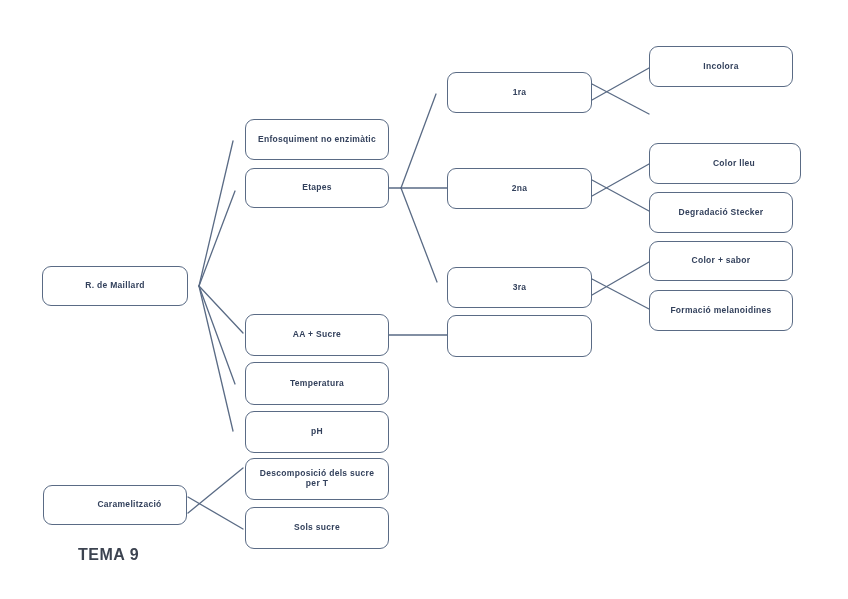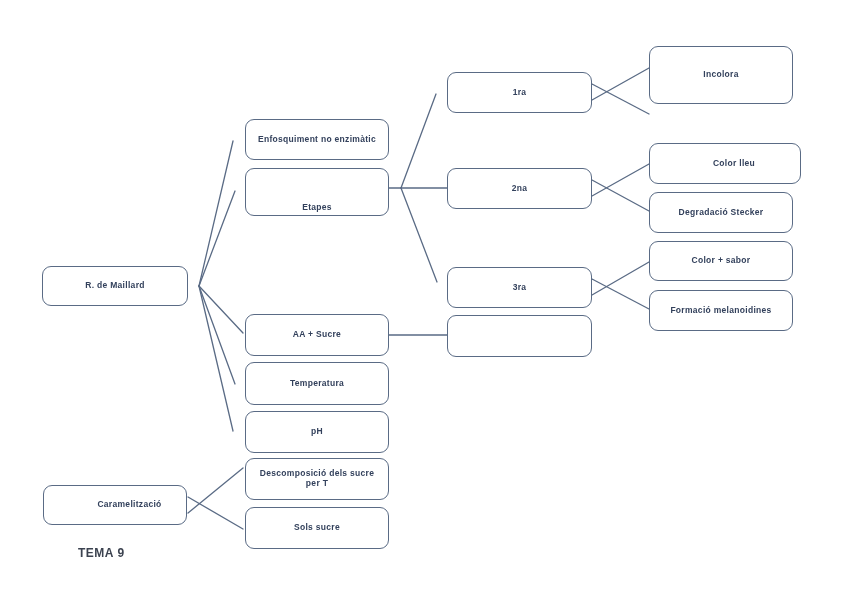--- a/index.html
+++ b/index.html
@@ -27,41 +27,41 @@
   .node .lbl {
     font-size: 8.5px;
     font-weight: 600;
     letter-spacing: 0.3px;
     color: #33415c;
     line-height: 1.15;
   }
   
   #n-maillard       { left: 42px;  top: 266px; width: 146px; height: 40px; }
   #n-enfosquiment   { left: 245px; top: 119px; width: 144px; height: 41px; }
-  #n-etapes         { left: 245px; top: 168px; width: 144px; height: 48px; align-items: flex-end; }
+  #n-etapes         { left: 245px; top: 168px; width: 144px; height: 40px; }
   #n-aa-sucre       { left: 245px; top: 314px; width: 144px; height: 42px; text-align: center; }
   #n-temperatura    { left: 245px; top: 362px; width: 144px; height: 43px; }
   #n-ph             { left: 245px; top: 411px; width: 144px; height: 42px; }
   #n-descomposicio  { left: 245px; top: 458px; width: 144px; height: 42px; }
   #n-sols-sucre     { left: 245px; top: 507px; width: 144px; height: 42px; }
   #n-1ra            { left: 447px; top: 72px;  width: 145px; height: 41px; }
   #n-2na            { left: 447px; top: 168px; width: 145px; height: 41px; }
   #n-3ra            { left: 447px; top: 267px; width: 145px; height: 41px; }
   #n-empty          { left: 447px; top: 315px; width: 145px; height: 42px; }
-  #n-incolora       { left: 649px; top: 46px;  width: 144px; height: 58px; }
+  #n-incolora       { left: 649px; top: 46px;  width: 144px; height: 41px; }
   #n-compost        { left: 649px; top: 95px;  width: 144px; height: 41px; }
   #n-color-lleu     { left: 649px; top: 143px; width: 152px; height: 41px; padding-left: 24px; }
   #n-degradacio     { left: 649px; top: 192px; width: 144px; height: 41px; }
   #n-color-sabor    { left: 649px; top: 241px; width: 144px; height: 40px; }
   #n-formacio       { left: 649px; top: 290px; width: 144px; height: 41px; }
   #n-caramelitzacio { left: 43px;  top: 485px; width: 144px; height: 40px; padding-left: 35px; }
   .footer-label {
     position: absolute;
     left: 78px; top: 546px;
-    font-size: 12px;
+    font-size: 16px;
     font-weight: 700;
     color: #3c4350;
     letter-spacing: 0.5px;
   }
 </style>
 </head>
 <body>
 
 <div id="canvas">
 

